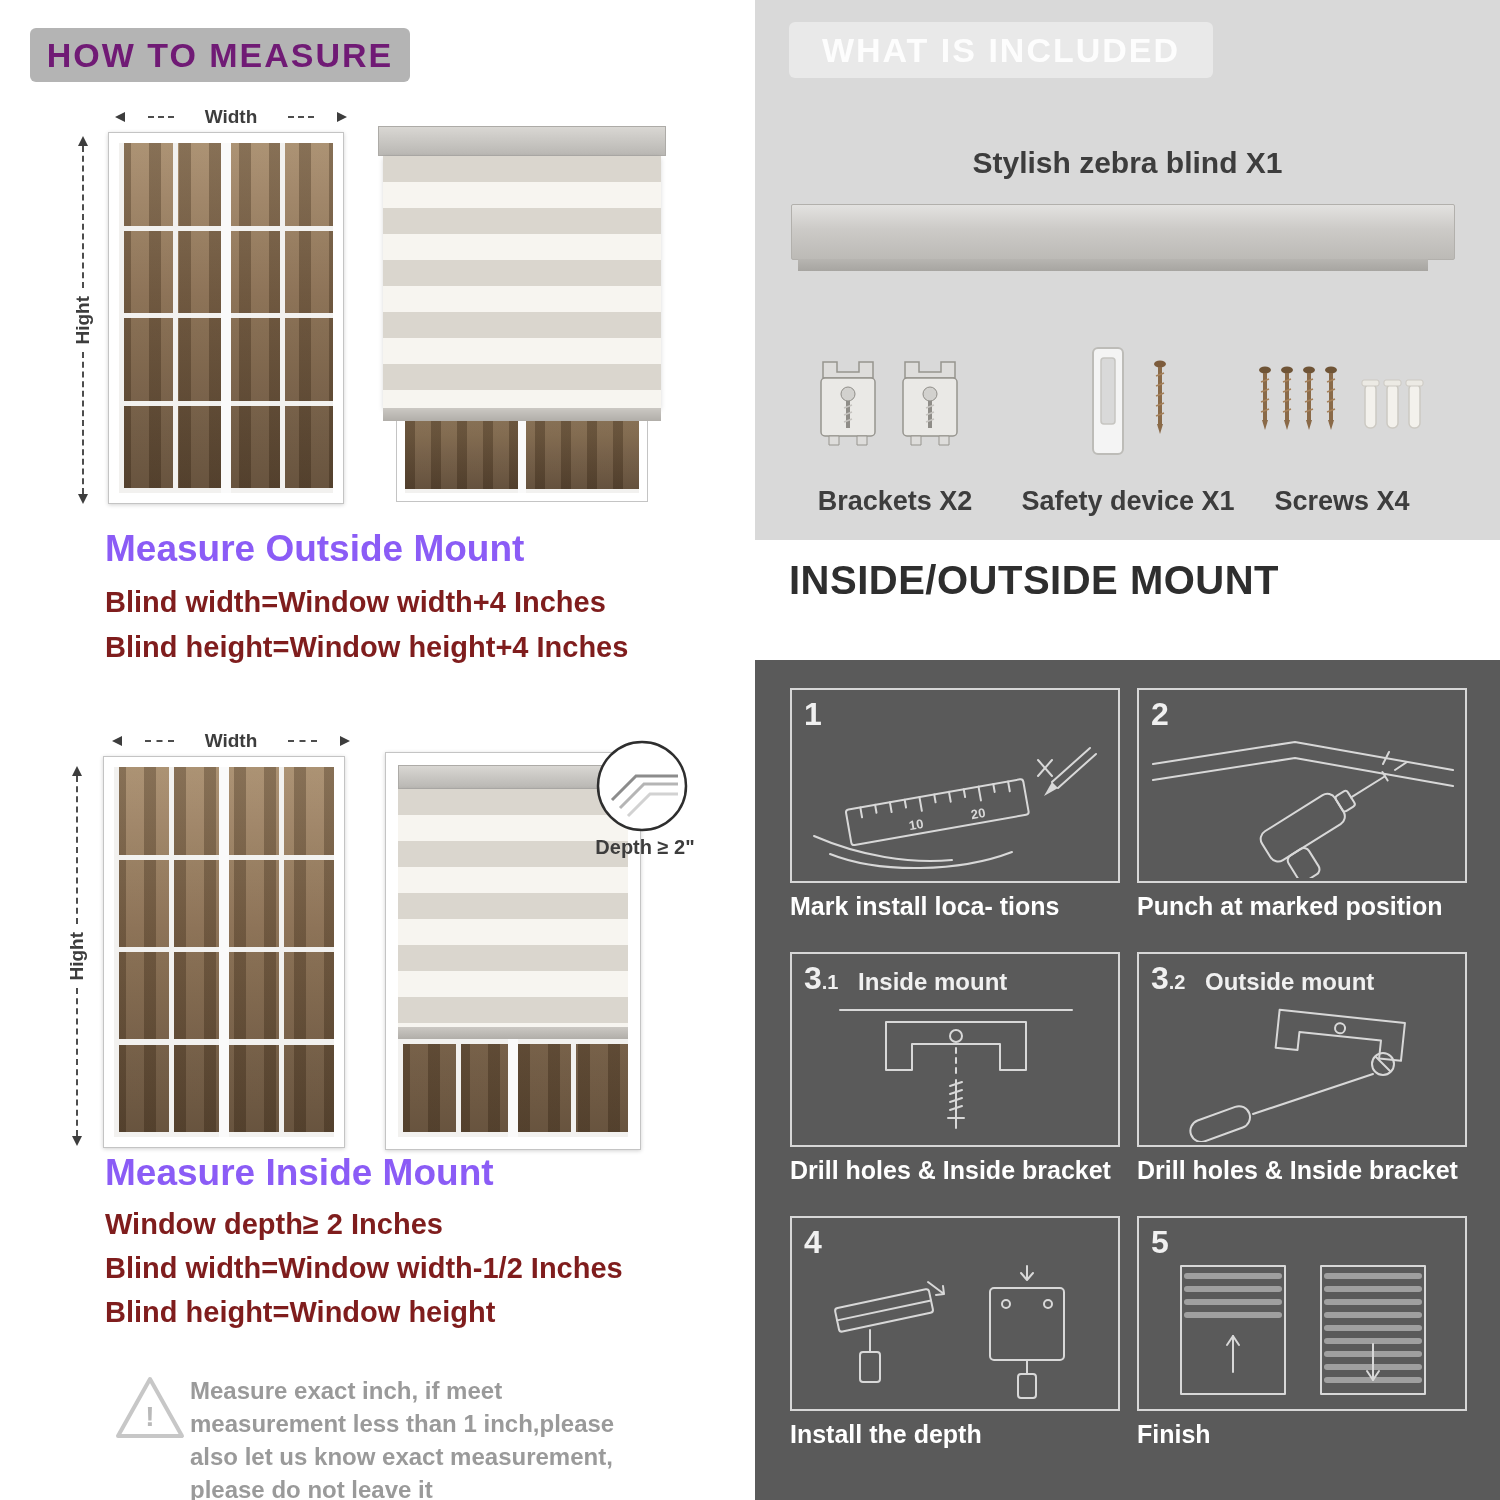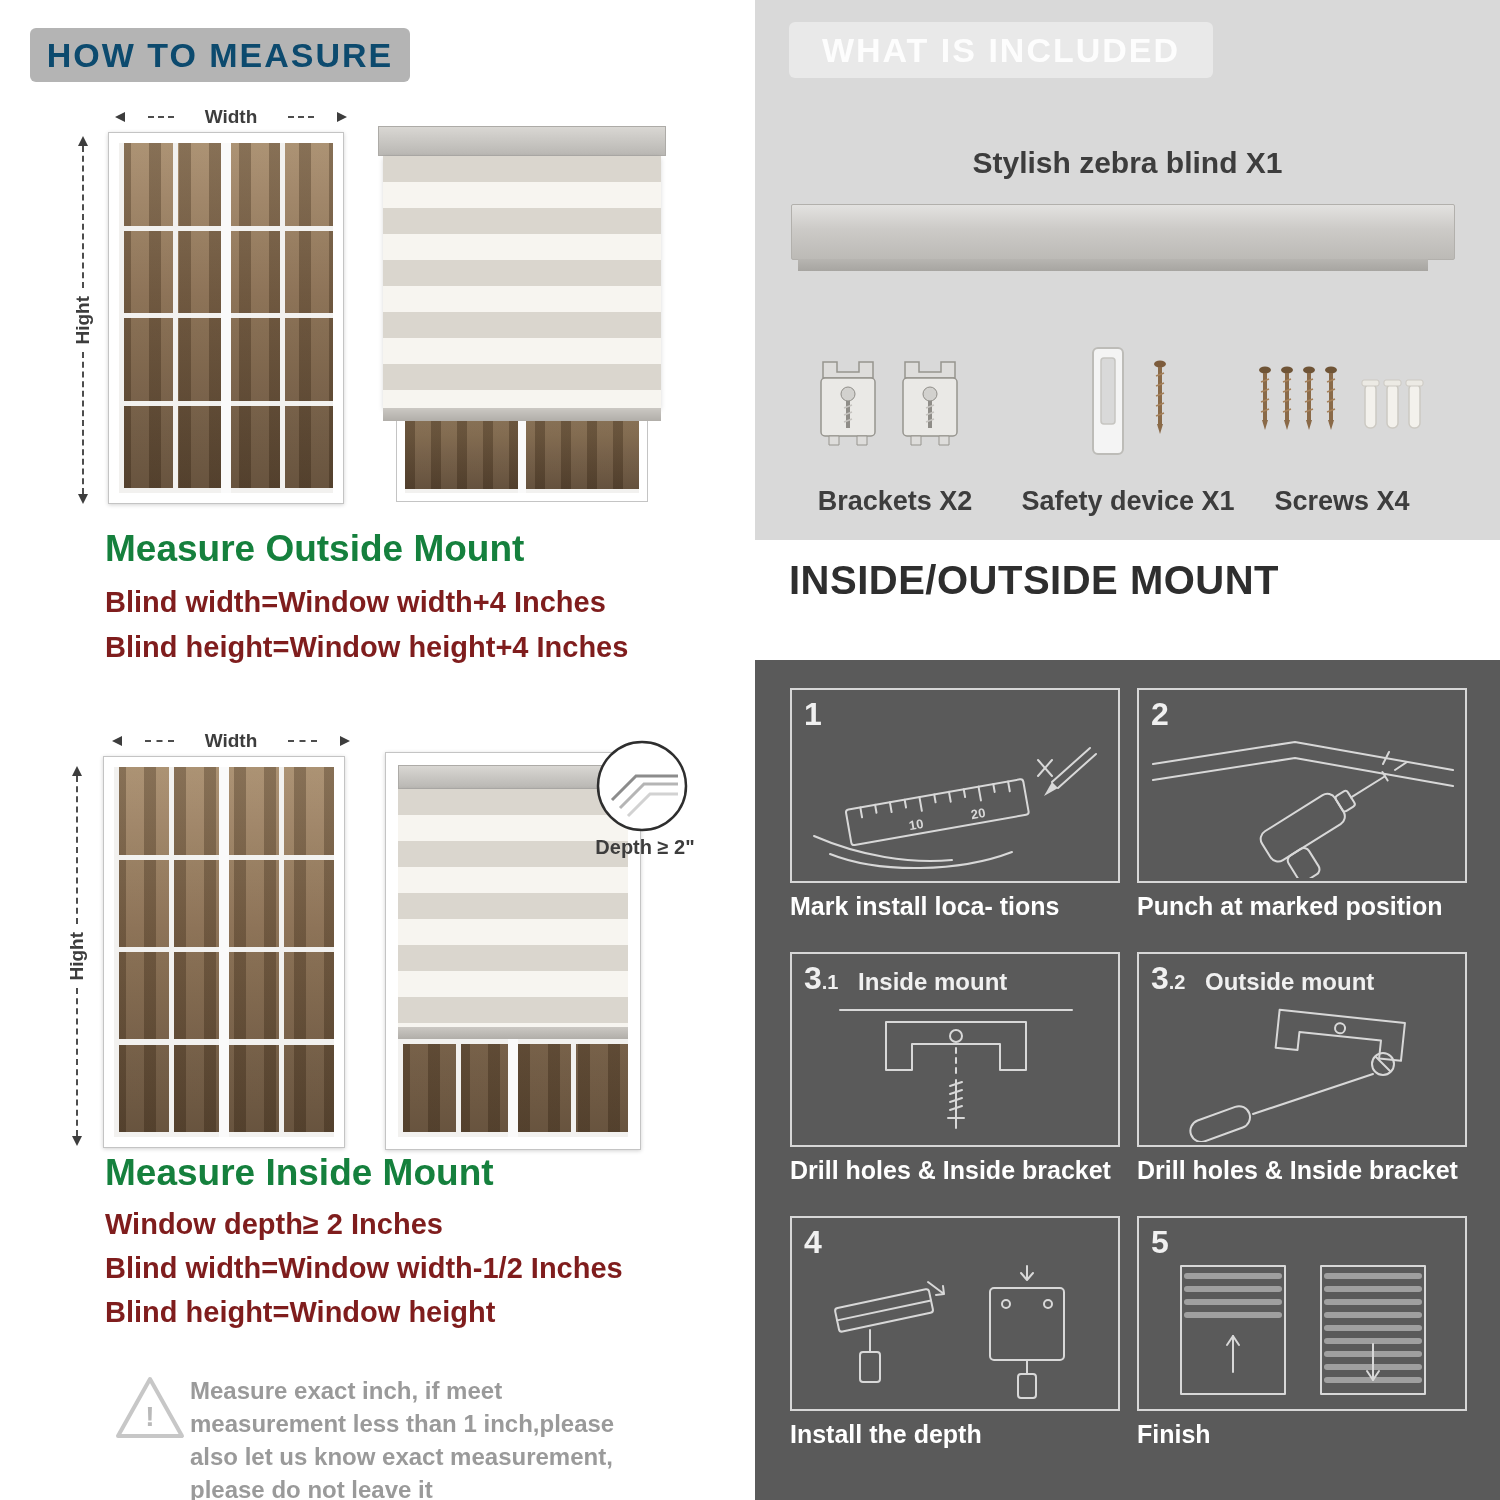--- a/index.html
+++ b/index.html
@@ -3,21 +3,21 @@
 <meta charset="utf-8">
 <style>
   * { margin:0; padding:0; box-sizing:border-box; }
   body { font-family:"Liberation Sans", sans-serif; background:#ffffff; }
   .canvas { position:relative; width:1500px; height:1500px; background:#ffffff; overflow:hidden; }
   .abs { position:absolute; }
 
   
   .left { position:absolute; left:0; top:0; width:720px; height:1500px; background:#ffffff; }
   .h-badge { position:absolute; left:30px; top:28px; width:380px; height:54px; background:#b4b4b4;
-             border-radius:6px; color:#0c4a6e; font-weight:bold; font-size:34px; letter-spacing:2px;
+             border-radius:6px; color:#701a75; font-weight:bold; font-size:34px; letter-spacing:2px;
              display:flex; align-items:center; justify-content:center; }
 
   .measure-h { position:absolute; display:flex; align-items:center; color:#3d3d3d; font-weight:bold; font-size:19px; height:22px;gap:23px; }
   .measure-h .dash { flex:1; height:0; border-top:2px dashed #4d4d4d; }
   .measure-h .mlabel { padding:0 8px; white-space:nowrap; }
   .ah { width:0; height:0; border-top:5px solid transparent; border-bottom:5px solid transparent; }
   .ah.l { border-right:10px solid #3d3d3d; }
   .ah.r { border-left:10px solid #3d3d3d; }
 
   .measure-v { position:absolute; display:flex; flex-direction:column; align-items:center; color:#3d3d3d; font-weight:bold; font-size:19px; width:22px; }
@@ -40,21 +40,21 @@
     background-image:
       linear-gradient(90deg, transparent calc(50% - 4px), #fafafa calc(50% - 4px), #fafafa calc(50% + 4px), transparent calc(50% + 4px)),
       repeating-linear-gradient(0deg, #f2f1ef 0 4px, transparent 4px 50%),
       repeating-linear-gradient(90deg, rgba(50,38,26,.28) 0 10px, rgba(255,255,255,.05) 10px 26px),
       linear-gradient(180deg, #9c8263 0%, #7c6448 60%, #5a4632 100%);
   }
   .headrail { background:linear-gradient(180deg,#d9d7d3,#b9b7b3); border:1px solid #adabA7; }
   .stripes { background:repeating-linear-gradient(180deg, #dad6ce 0 26px, #f7f5f0 26px 52px); box-shadow:0 2px 5px rgba(0,0,0,.15); }
   .bottomrail { background:linear-gradient(180deg,#cbc8c3,#b1aea9); }
 
-  .sec-title { position:absolute; left:105px; font-size:37px; font-weight:bold; color:#15803d; }
+  .sec-title { position:absolute; left:105px; font-size:37px; font-weight:bold; color:#8b5cf6; }
   .gline { position:absolute; left:105px; font-size:29px; font-weight:bold; color:#7f1d1d; }
   .depth-label { width:150px; text-align:center; font-size:20px; font-weight:bold; color:#3d3d3d; }
   .warn-text { position:absolute; left:190px; top:1374px; width:460px; font-size:24px; font-weight:bold; color:#9a9a9a; line-height:1.38; }
 
   
   .right-top { position:absolute; left:755px; top:0; width:745px; height:608px; background:#d9d9d9; }
   .w-badge { position:absolute; left:34px; top:22px; width:424px; height:56px; background:rgba(255,255,255,.42);
              border-radius:6px; color:#fdfdfd; font-weight:bold; font-size:34px; letter-spacing:2px;
              display:flex; align-items:center; justify-content:center; }
   .blind-label { position:absolute; left:0; top:146px; width:100%; text-align:center; font-size:30px; font-weight:bold; color:#3d3d3d; }

